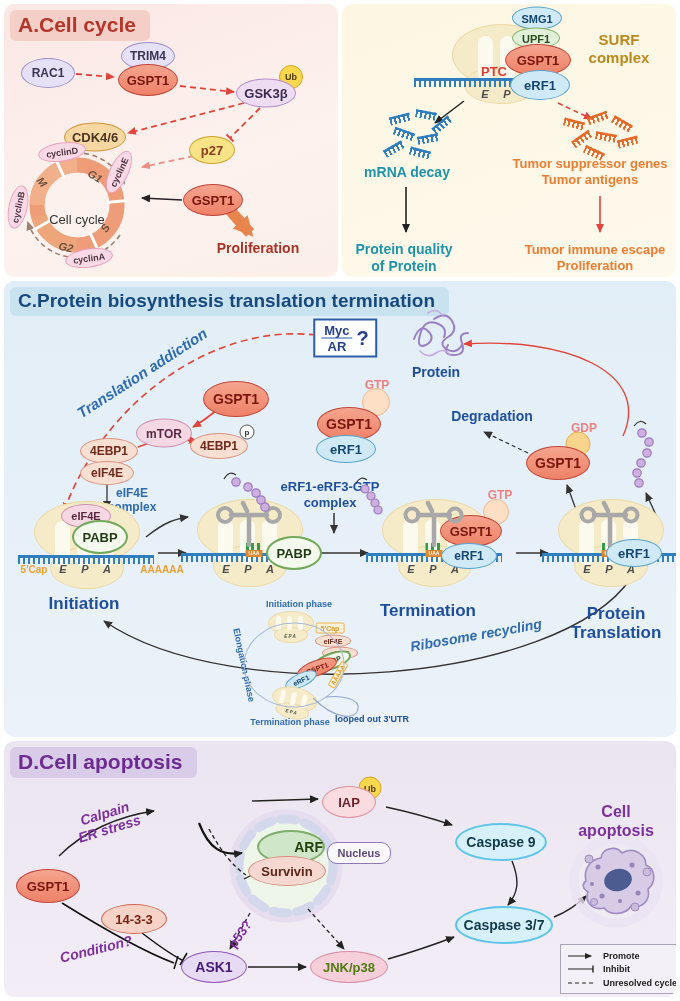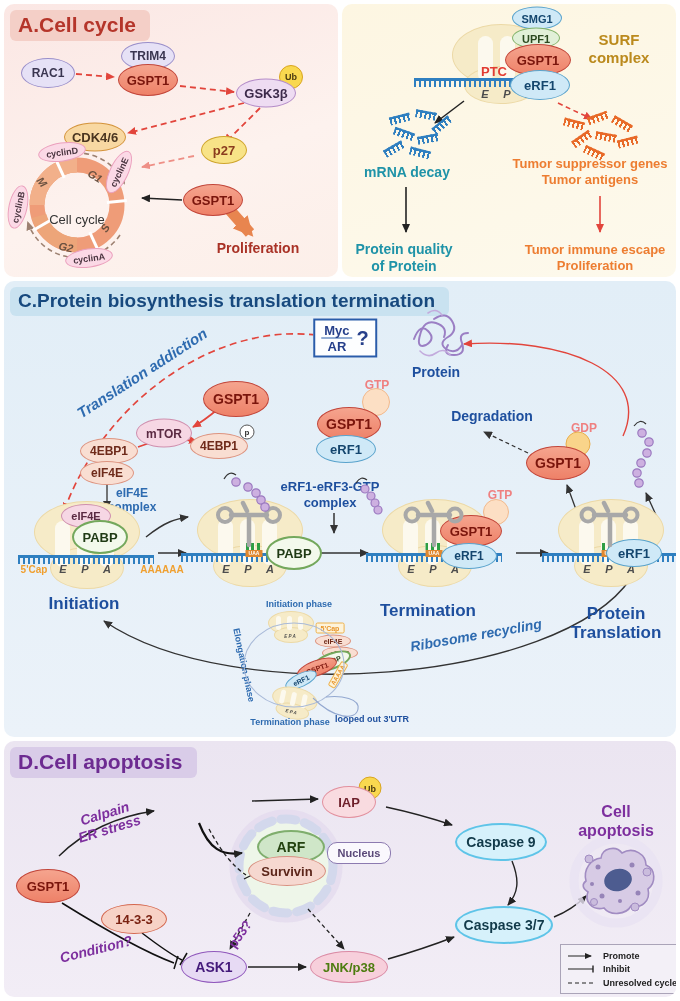--- a/index.html
+++ b/index.html
@@ -25,21 +25,21 @@
   .n-gsk{background:#eedcf2;border:1.6px solid #b48cc8;color:#3c2a4a;}
   .n-yel{background:#f8e387;border:1.6px solid #cfa52e;color:#8a3c1e;}
   .n-ub{background:#f9d84f;border:1.5px solid #d9a520;color:#4a3a10;}
   .n-tan{background:#f8d8a2;border:1.6px solid #d4943c;color:#4a3520;}
   .n-cyc{background:#fbd9e6;border:1.2px solid #eba0bd;color:#4a3540;}
   .n-blue{background:#cfe9f7;border:1.8px solid #5aa3cc;color:#14466e;}
   .n-grn{background:#e1f0d8;border:1.6px solid #82b36a;color:#2c4a20;}
   .n-pabp{background:#f3f9ec;border:2px solid #74a85c;color:#1f3a14;}
   .n-pink{background:#f6d7e4;border:1.6px solid #cf8fae;color:#5a2a42;}
   .n-sal{background:#f9ded2;border:1.6px solid #dd9480;color:#6e2a1a;}
-  .n-arf{background:#cfe6c8;border:2px solid #7fae6d;color:#23420f;}
+  .n-arf{background:#cfe6c8;border:2px solid #7fae6d;color:#23420f;justify-content:flex-end;}
   .n-srv{background:#f6d8d0;border:1.8px solid #d89080;color:#5c261a;}
   .n-cas{background:#d6f1fb;border:2px solid #5ec4e8;color:#123a4a;}
   .n-ask{background:#e7daf4;border:1.8px solid #9058bc;color:#44197a;}
   .n-iap{background:#f9dbe0;border:1.6px solid #e2909e;color:#6e1f2a;}
   .n-jnk{background:#f7cfdb;border:1.6px solid #da8aa4;color:#4d7c0f;}
   .n-1433{background:#f7d2c6;border:1.8px solid #d4674e;color:#7a2212;}
   .n-a73{background:#f8dde8;border:1.8px solid #c75c7e;color:#8c1f35;}
   .n-gtp{background:#fcdfc4;border:1.5px solid #f2b98c;}
   .n-gdp{background:#f9d48a;border:1.5px solid #e8ae4e;}
   .t-navy{color:#1e4f9e;} .t-blue2{color:#2e6bb0;} .t-teal{color:#1f93a8;} .t-orange{color:#ed7d31;}
@@ -128,21 +128,21 @@
       </div>
   <div class="node n-ub" style="left:287px;top:73px;width:22px;height:22px;font-size:9px">
         <span>Ub</span>
       </div>
   <div class="node n-gsk" style="left:262px;top:89px;width:58px;height:27px;font-size:13px">
         <span>GSK3β</span>
       </div>
   <div class="node n-tan" style="left:91px;top:133px;width:60px;height:27px;font-size:13px">
         <span>CDK4/6</span>
       </div>
-  <div class="node n-yel" style="left:220px;top:146px;width:44px;height:26px;font-size:13px">
+  <div class="node n-yel" style="left:208px;top:146px;width:44px;height:26px;font-size:13px">
         <span>p27</span>
       </div>
   <div class="node n-red" style="left:209px;top:196px;width:58px;height:30px;font-size:13px">
         <span>GSPT1</span>
       </div>
   <div class="lbl" style="left:73px;top:215px;font-size:13px;color:#333;font-weight:normal"><span>Cell cycle</span></div>
   <div class="lbl t-phase" style="left:91px;top:172px;font-size:11px;--r:32deg"><span>G1</span></div>
   <div class="lbl t-phase" style="left:101px;top:224px;font-size:11px;--r:-58deg"><span>S</span></div>
   <div class="lbl t-phase" style="left:62px;top:243px;font-size:11px;--r:12deg"><span>G2</span></div>
   <div class="lbl t-phase" style="left:38px;top:178px;font-size:11px;--r:52deg"><span>M</span></div>

